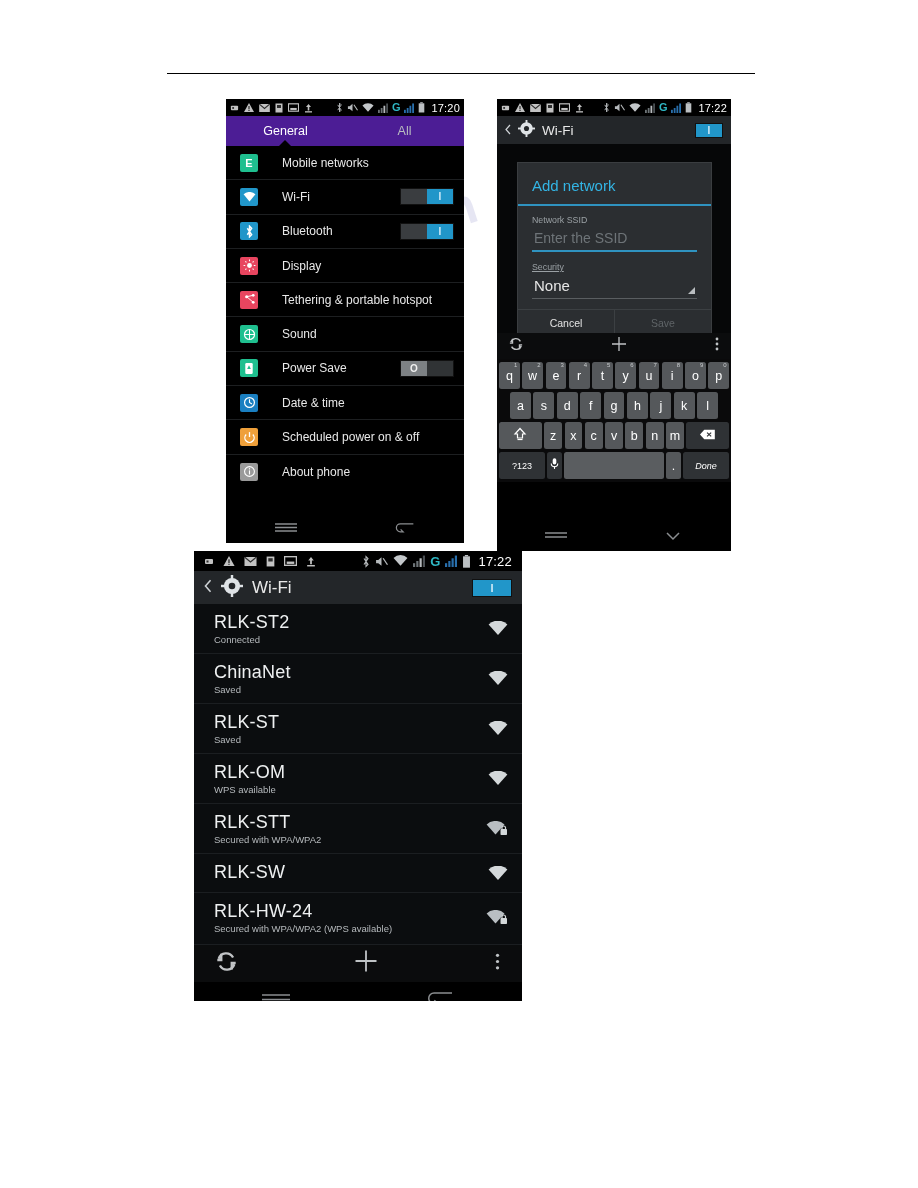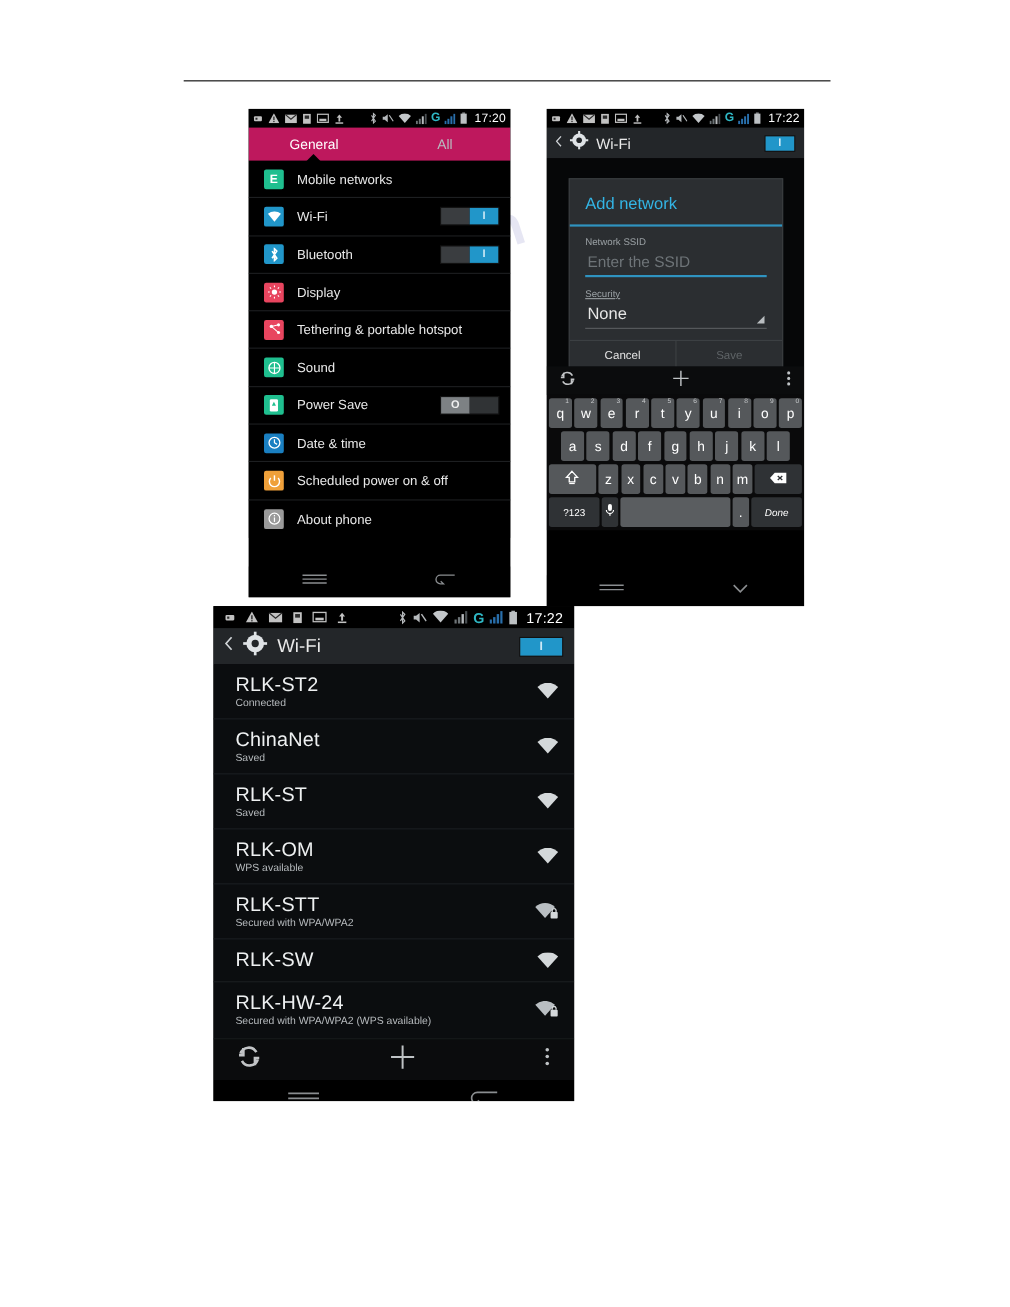--- a/index.html
+++ b/index.html
@@ -26,42 +26,42 @@
   }
   .sb-left { display: flex; align-items: center; gap: 5px; flex: 1; }
   .sb-right { display: flex; align-items: center; gap: 4px; }
   .sb-ico { display: inline-flex; align-items: center; justify-content: center;
             opacity: .88; }
   .sb-ico svg { display: block; }
   .sb-time { color: #fff; font-size: 11px; letter-spacing: .2px; padding-left: 2px; }
   .sb-g { color: #2fb7c4; font-size: 11px; font-weight: bold; line-height: 1; }
 
   
-  .tabbar { height: 30px; background: #be185d; display: flex; position: relative; }
+  .tabbar { height: 30px; background: #4c1d95; display: flex; position: relative; }
   .tab { flex: 1; display: flex; align-items: center; justify-content: center;
          color: #b8bcc0; font-size: 12.5px; }
   .tab.active { color: #ffffff; }
   .tab-caret {
     position: absolute; bottom: -1px; left: 0; width: 0; height: 0;
     border-left: 7px solid transparent; border-right: 7px solid transparent;
     border-bottom: 7px solid #000;
   }
 
   
   .slist { background: #000; }
   .srow {
     display: flex; align-items: center; height: 34.3px;
     border-bottom: 1px solid #1d1f21; padding: 0 10px 0 14px;
   }
   .sicon {
     width: 18px; height: 18px; border-radius: 2px; flex: 0 0 18px;
     display: flex; align-items: center; justify-content: center;
     color: #fff; font-size: 11px; font-weight: bold;
   }
-  .slabel { color: #e8e8e8; font-size: 12px; margin-left: 12px; flex: 1; }
+  .slabel { color: #e8e8e8; font-size: 12px; margin-left: 24px; flex: 1; }
   .toggle {
     width: 54px; height: 17px; display: flex; border: 1px solid #111;
   }
   .toggle .half { flex: 1; display: flex; align-items: center; justify-content: center;
                   font-size: 10px; font-weight: bold; }
   .toggle.on .trackoff { background: #3a3d40; }
   .toggle.on .thumb { background: #2196c9; color: #cfeaf7; }
   .toggle.off .thumb { background: #7d8184; color: #f0f0f0; }
   .toggle.off .trackoff { background: #303335; }
 

